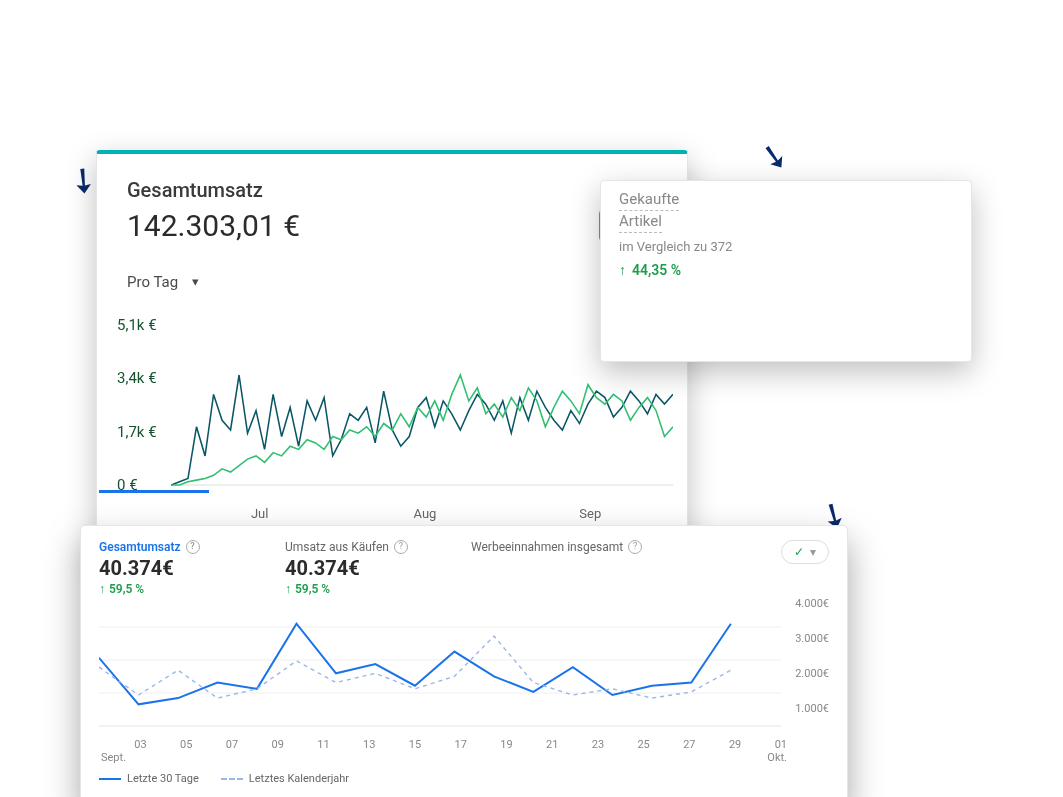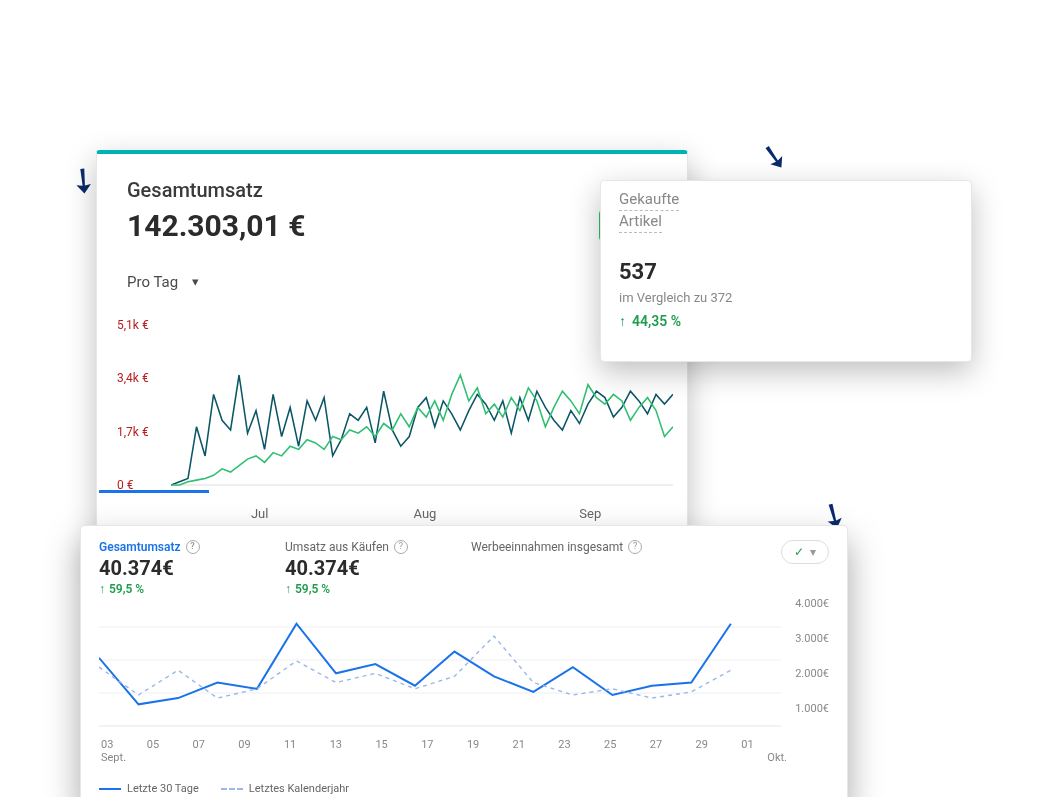--- a/index.html
+++ b/index.html
@@ -4,28 +4,28 @@
 <style>
   html,body{margin:0;padding:0;font-family:-apple-system,BlinkMacSystemFont,'Segoe UI',Roboto,Arial,sans-serif;background:#fff;color:#1a1a1a}
   .stage{position:relative;width:1063px;height:797px;overflow:hidden}
   .hand{position:absolute;font-family:'Segoe Script','Comic Sans MS',cursive;color:#0a2b6b;font-size:28px;font-weight:700;letter-spacing:1px}
   .arrow{position:absolute;color:#0a2b6b;font-size:34px;transform-origin:center}
   .card{position:absolute;background:#fff;border-radius:4px;box-shadow:0 10px 30px rgba(0,0,0,.25);border:1px solid #e6e6e6}
   
   .c1{left:96px;top:150px;width:590px;height:400px;border-top:4px solid #00b3b3}
   .c1 .title{padding:24px 30px 4px;font-size:20px;color:#3a3a3a;font-weight:500}
   .c1 .big{padding:2px 30px 12px;display:flex;align-items:center;justify-content:space-between}
-  .c1 .amount{font-size:30px;font-weight:700;color:#2b2b2b}
+  .c1 .amount{font-size:30px;font-weight:400;color:#2b2b2b}
   .badge{background:#2fbf71;color:#fff;border-radius:6px;padding:8px 14px;font-size:16px;font-weight:600}
   .toolbar{display:flex;align-items:center;justify-content:space-between;padding:12px 30px 6px;color:#4a4a4a;font-size:15px}
   .select{display:flex;align-items:center;gap:14px;cursor:pointer}
   .chev{font-size:13px}
   .sparkbtn{font-size:22px;color:#444;border-bottom:2px solid #888;padding-bottom:2px}
   .chart-area{position:relative;margin:8px 14px 6px 20px;height:190px}
-  .ylab{position:absolute;left:0;font-size:12px;color:#b91c1c;transform:translateY(-50%)}
+  .ylab{position:absolute;left:0;font-size:15px;color:#14532d;transform:translateY(-50%)}
   .xlabs{display:flex;justify-content:space-between;padding:0 0 0 60px;font-size:13px;color:#666;margin:4px 14px 0 20px}
   .xlabs span{flex:1;text-align:center}
   
   .c2{left:600px;top:180px;width:370px;height:180px;padding:0}
   .c2 .cols{display:flex}
   .c2 .col{flex:1;padding:8px 18px;text-align:right}
   .c2 .col:first-child{text-align:left}
   .c2 .h{color:#888;font-size:15px;border-bottom:1px dashed #bbb;display:inline-block;padding-bottom:1px;line-height:1.25}
   .c2 .v{font-size:22px;font-weight:700;color:#2b2b2b;margin-top:26px}
   .c2 .cmp{font-size:13px;color:#888;margin-top:6px}
@@ -38,22 +38,22 @@
   .c3 .m .lbl{font-size:12px;color:#666;display:flex;align-items:center;gap:5px}
   .c3 .m.active .lbl{color:#1a73e8;font-weight:600}
   .c3 .m .val{font-size:20px;font-weight:700;color:#2b2b2b;margin-top:2px}
   .c3 .m .pct{font-size:12px;color:#1f9d4d;margin-top:2px;font-weight:600}
   .c3 .m .pct .arr{margin-right:4px}
   .helpdot{display:inline-block;width:12px;height:12px;border:1px solid #aaa;border-radius:50%;font-size:9px;line-height:11px;text-align:center;color:#999}
   .pill{position:absolute;right:18px;top:14px;border:1px solid #ddd;border-radius:18px;padding:4px 12px;font-size:12px;color:#1f9d4d;display:flex;align-items:center;gap:6px}
   .c3 .chart-area2{position:relative;height:140px;}
   .ylab2{position:absolute;right:0;font-size:11px;color:#888;transform:translateY(-50%)}
   .xlabs2{display:flex;padding:2px 42px 0 2px;font-size:11px;color:#888}
-  .xlabs2 span{flex:1;text-align:left}
-  .legend{display:flex;gap:22px;font-size:11px;color:#666;margin-top:18px;align-items:center}
+  .xlabs2 span{flex:1;text-align:right}
+  .legend{display:flex;gap:22px;font-size:11px;color:#666;margin-top:8px;align-items:center}
   .lline{display:inline-block;width:22px;border-top:2px solid #1a73e8;vertical-align:middle;margin-right:6px}
   .lline.dash{border-top:2px dashed #9bb7e8}
   svg{display:block}
 </style>
 </head>
 <body>
 
 <div class="stage">
 
   <div class="hand" style="left:30px;top:82px"></div>
@@ -96,21 +96,20 @@
     </div>
   </div>
 
   <div class="card c2">
     <div class="cols">
       <div class="col">
         <div>
           <span class="h">Gekaufte</span><br>
           <span class="h">Artikel</span>
         </div>
-        <div class="v">537</div>
         <div class="cmp">im Vergleich zu 372</div>
         <div class="pct"><span class="arr">↑</span><span>44,35 %</span></div>
       </div>
     </div>
   </div>
 
   <div class="card c3">
     <div class="metrics" id="metrics">
         <div class="m active">
           <div style="height: 3px; background: rgb(26, 115, 232); margin-top: -50px; margin-bottom: 47px; width: 110px;"></div>

